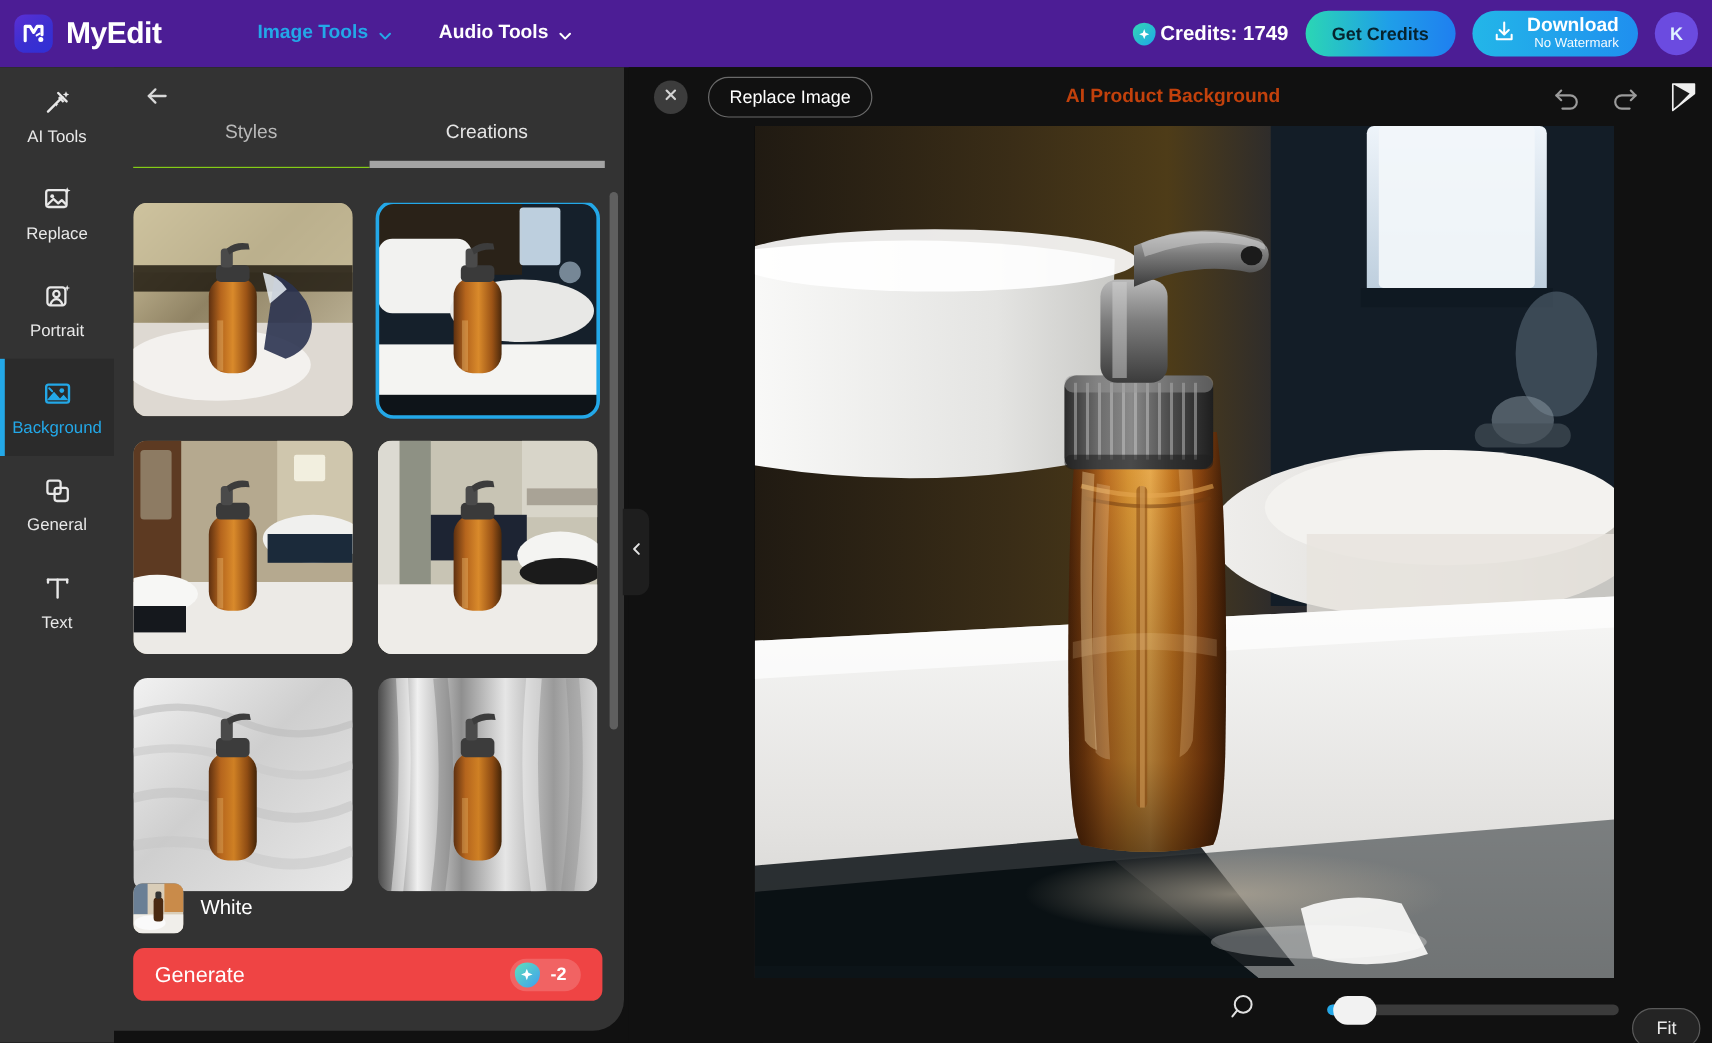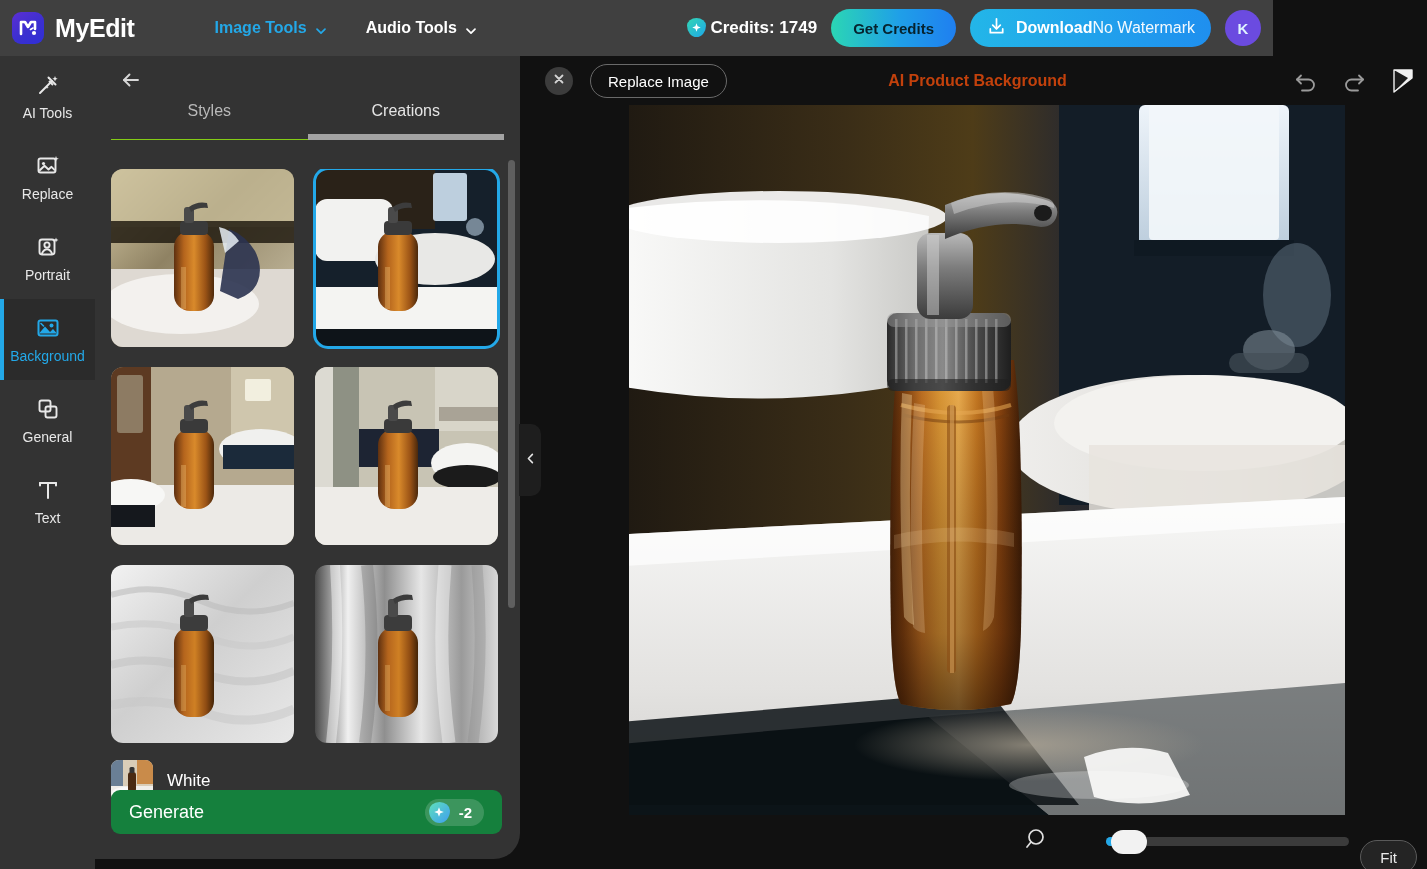--- a/index.html
+++ b/index.html
@@ -6,22 +6,22 @@
   html, body {
     width: 1427px; height: 869px;
     background: #0d0d0d;
     font-family: "Liberation Sans", sans-serif;
     overflow: hidden;
   }
   #app { position: relative; width: 1427px; height: 869px; background: #111111; }
 
   
   .topbar {
-    position: absolute; left: 0; top: 0; width: 1273px; height: 56px;
-    background: #404040; display: flex; align-items: center;
+    position: absolute; left: 0; top: 0; width: 1427px; height: 56px;
+    background: #4c1d95; display: flex; align-items: center;
   }
   .logo-wrap { display: flex; align-items: center; margin-left: 12px; }
   .logo-mark {
     width: 32px; height: 32px; border-radius: 9px;
     background: linear-gradient(145deg,#5b2fd4 0%, #3b2fd0 55%, #2f2fd6 100%);
     position: relative; display: flex; align-items: center; justify-content: center;
   }
   .logo-mark svg { display:block; }
   .logo-text {
     margin-left: 11px; color: #ffffff; font-size: 25px; font-weight: 700;
@@ -29,42 +29,42 @@
   }
   .nav-menu { display: flex; align-items: center; margin-left: 80px; gap: 40px; }
   .nav-item { display: flex; align-items: center; gap: 8px; font-size: 16px; font-weight: 700; cursor: pointer; }
   .nav-item.accent { color: #23a8e8; text-align: center; }
   .nav-item.plain { color: #ffffff; }
   .caret { width: 11px; height: 11px; display:inline-block; }
 
   .topbar-right {
     margin-left: auto; display: flex; align-items: center; gap: 14px; margin-right: 12px;
   }
-  .credits { display: flex; gap: 4px; color: #fff; font-size: 17px; font-weight: 700; }
+  .credits { display: flex; align-items: center; gap: 4px; color: #fff; font-size: 17px; font-weight: 700; }
   .credit-gem {
     width: 19px; height: 19px; border-radius: 50% 50% 50% 50% / 40% 40% 60% 60%;
     background: linear-gradient(135deg,#33d6b4,#1ea7e8);
     display: flex; align-items: center; justify-content: center;
   }
   .btn-get-credits {
     height: 38px; padding: 0 22px; border-radius: 19px; border: none;
     background: linear-gradient(90deg,#2bd6b4 0%, #1f9fe8 55%, #1f7ff0 100%);
     color: #06232e; font-size: 15px; font-weight: 700; cursor: pointer;
     display: flex; align-items: center; justify-content: center;
     font-family: "Liberation Sans", sans-serif;
   }
   .btn-download {
     height: 38px; padding: 0 16px; border-radius: 19px; border: none;
     background: linear-gradient(90deg,#23b6e8 0%, #1f8fef 100%);
     color: #ffffff; cursor: pointer; display: flex; align-items: center; gap: 9px;
     font-family: "Liberation Sans", sans-serif;
   }
-  .dl-lines { display: flex; flex-direction: row; align-items: flex-end; line-height: 1.05; }
+  .dl-lines { display: flex; flex-direction: column; align-items: flex-end; line-height: 1.05; }
   .dl-title { font-size: 16px; font-weight: 700; }
-  .dl-sub { font-size: 16px; font-weight: 400; opacity: .95; }
+  .dl-sub { font-size: 11px; font-weight: 400; opacity: .95; }
   .avatar {
     width: 36px; height: 36px; border-radius: 50%; background: #6b4be0;
     color: #dff3ff; font-size: 15px; font-weight: 600;
     display: flex; align-items: center; justify-content: center; cursor: pointer;
   }
 
   
   .rail {
     position: absolute; left: 0; top: 56px; width: 95px; height: 813px;
     background: #333333;
@@ -106,28 +106,28 @@
   }
   .thumb.selected { outline: 3px solid #23a8e8; outline-offset: -1px; border-radius: 13px; }
   .thumb svg { display: block; width: 100%; height: 100%; }
 
   .panel-scrollbar {
     position: absolute; left: 413px; top: 104px; width: 7px; height: 448px;
     background: #5f5f5f; border-radius: 4px; cursor: pointer;
   }
 
   .preset-row {
-    position: absolute; left: 16px; top: 704px; display: flex; align-items: center; gap: 14px;
+    position: absolute; left: 16px; top: 680px; display: flex; align-items: center; gap: 14px;
   }
   .preset-thumb { width: 42px; height: 42px; border-radius: 8px; overflow: hidden; background:#555; }
   .preset-name { color: #ffffff; font-size: 17px; }
 
   .generate-btn {
     position: absolute; left: 16px; top: 734px; width: 391px; height: 44px;
-    background: #15803d; border: none; border-radius: 9px; cursor: pointer;
+    background: #ef4444; border: none; border-radius: 9px; cursor: pointer;
     display: flex; align-items: center; padding: 0 18px;
     font-family: "Liberation Sans", sans-serif;
   }
   .generate-label { color: #ffffff; font-size: 18px; font-weight: 500; }
   .cost-pill {
     margin-left: auto; display: flex; align-items: center; gap: 9px;
     background: rgba(255,255,255,.17); border-radius: 14px; padding: 3px 12px 3px 4px;
   }
   .cost-gem {
     width: 21px; height: 21px; border-radius: 50% 50% 50% 50% / 42% 42% 58% 58%;

